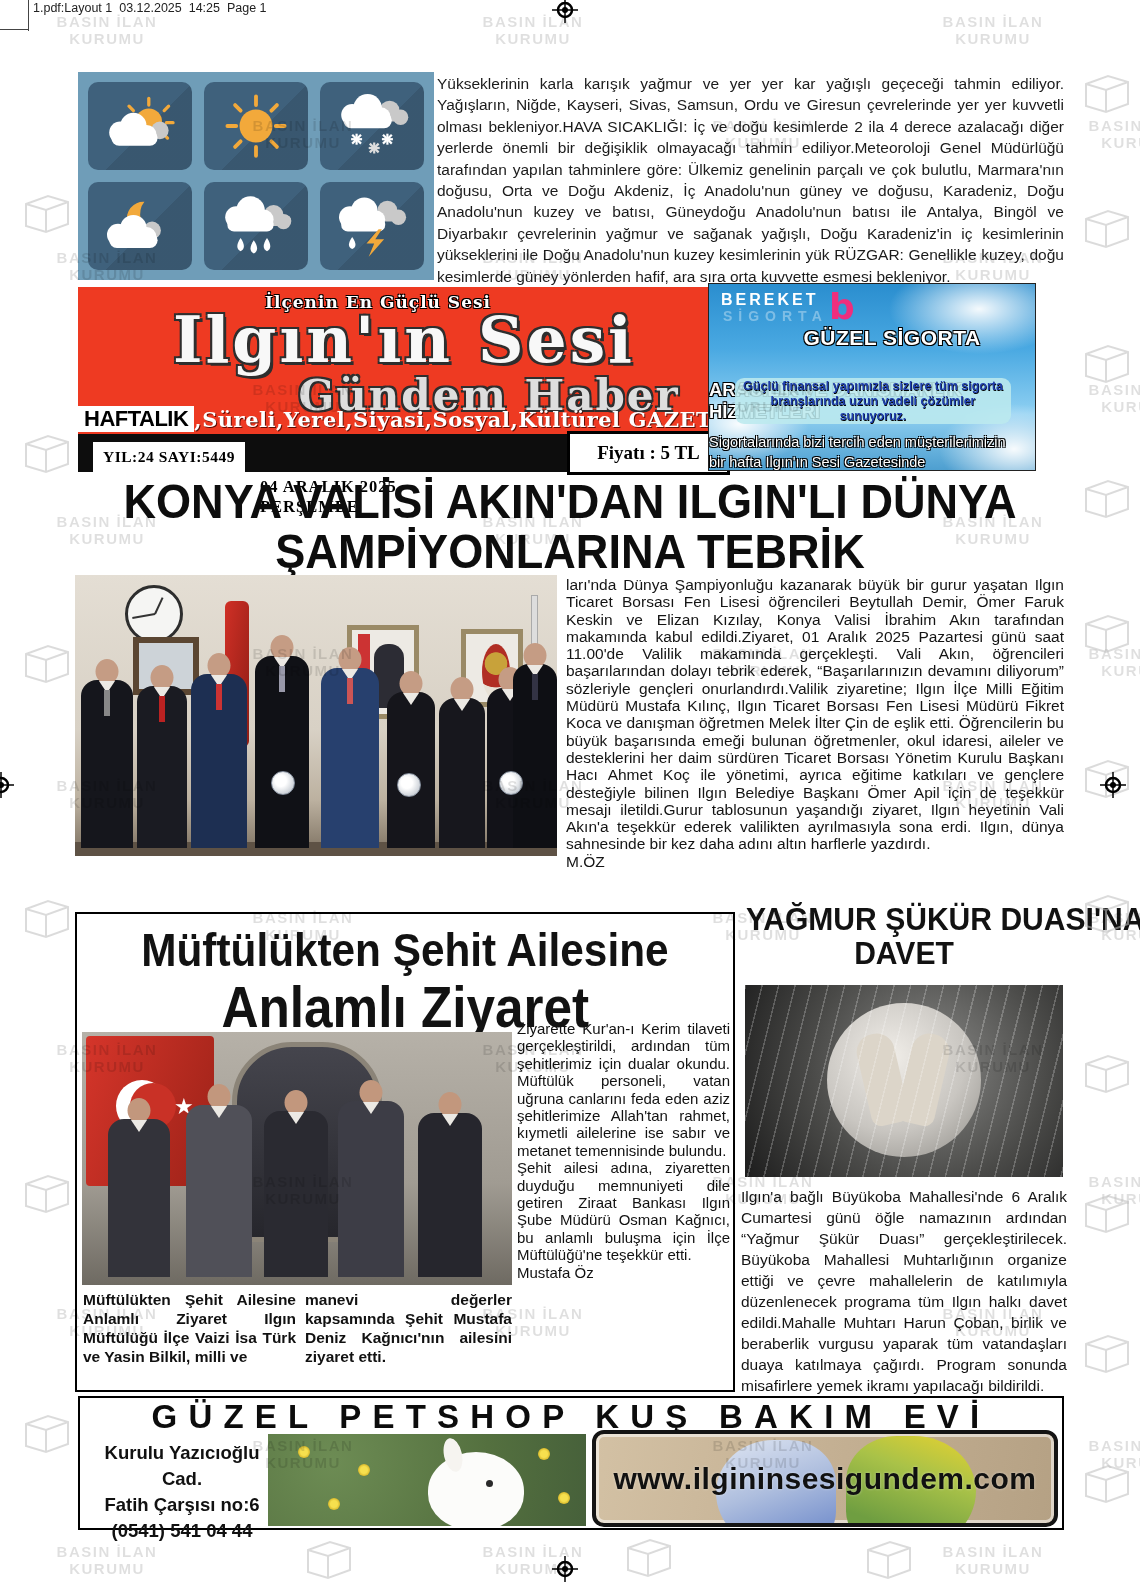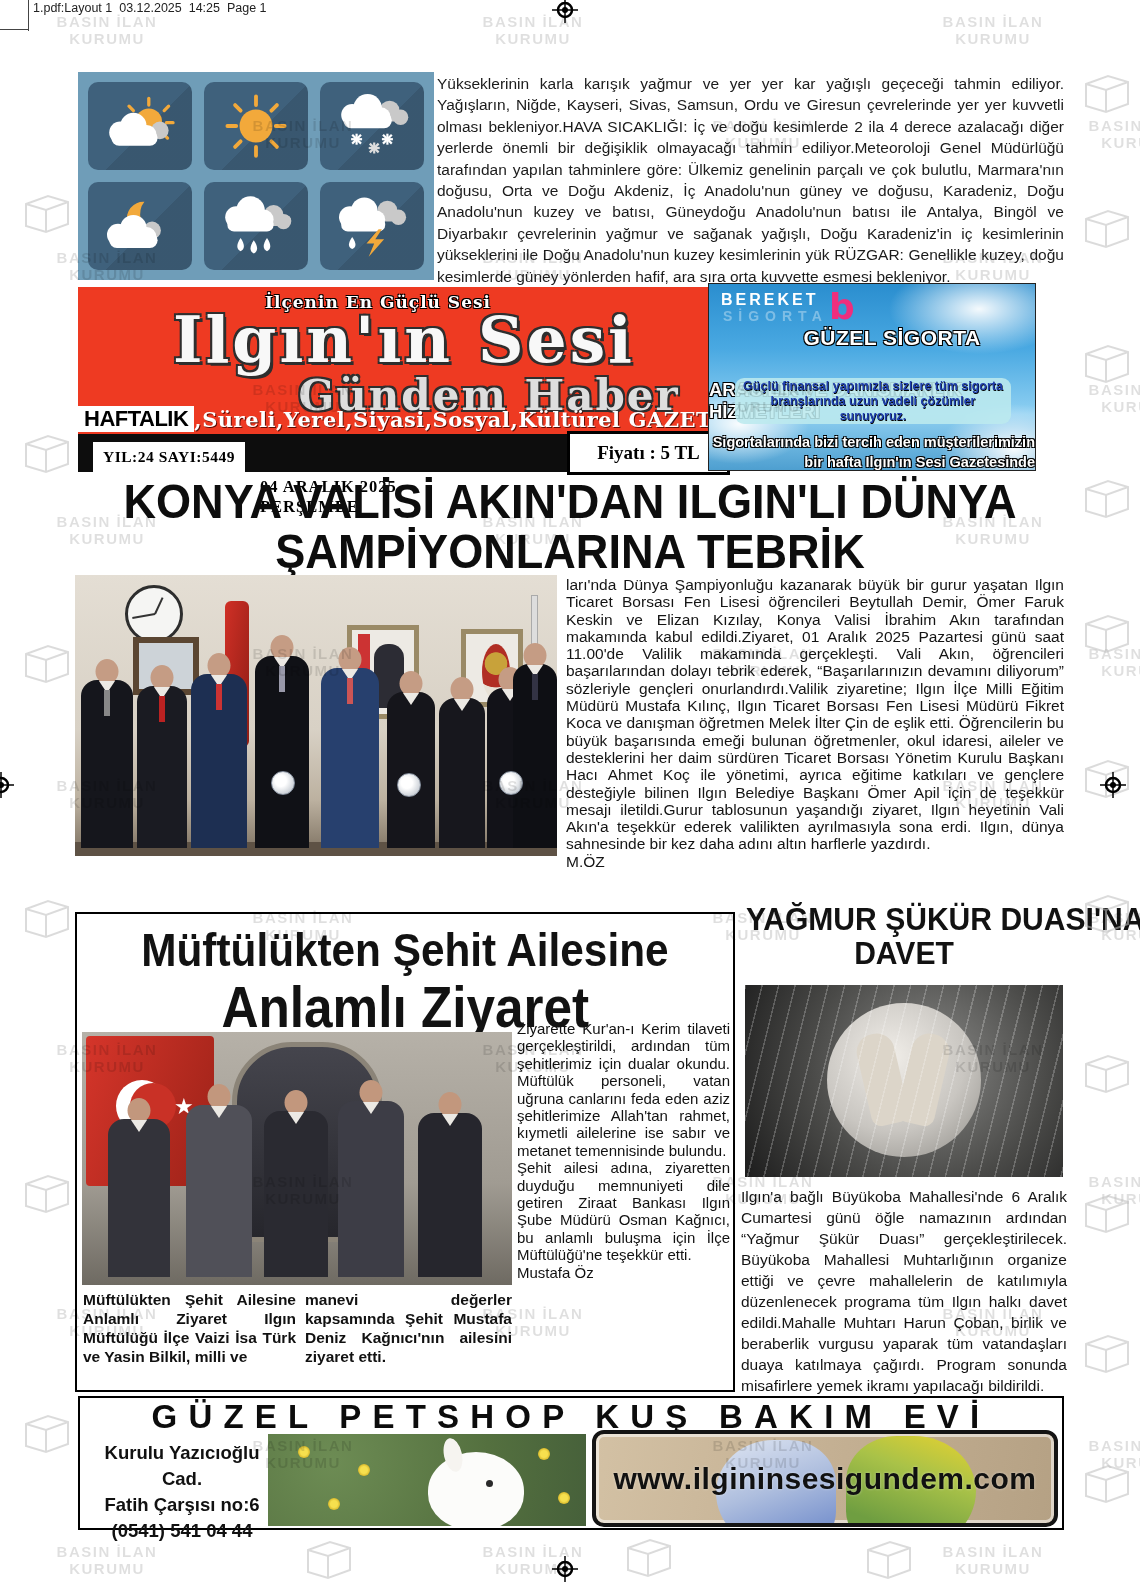--- a/index.html
+++ b/index.html
@@ -65,21 +65,21 @@
   #brand { top:7px; left:12px; font-weight:bold; font-size:16px; letter-spacing:3px; color:#fff; }
   #brand-sub { top:24px; left:14px; font-weight:bold; font-size:14px; letter-spacing:6px; color:rgba(255,255,255,0.35); }
   #brand-logo { top:2px; left:120px; font-weight:bold; font-size:36px; color:#ef2e7d; font-family:"DejaVu Sans",sans-serif; }
   .ad-outline { text-shadow:1px 1px 0 #000,-1px -1px 0 #000,1px -1px 0 #000,-1px 1px 0 #000; }
   #sig-t1 { top:42px; left:0; width:100%; text-align:center; font-weight:bold; font-size:21px; color:#fff; letter-spacing:0.5px;margin-left:20px; }
   #sig-t2 { top:64px; left:0; width:100%; text-align:left; font-weight:bold; font-size:18.5px; color:#fff;margin-top:31px; }
   #sig-box { top:94px; left:26px; width:276px; height:46px; background:rgba(188,233,238,0.88); border-radius:9px;
      display:flex; align-items:center; justify-content:center; padding:2px 8px; }
   #sig-box div { text-align:center; font-weight:bold; font-size:12.5px; line-height:15px; color:#1f3fae;
      text-shadow:0.5px 0.5px 0 #000; }
-  #sig-f { top:148px; left:0; width:100%; text-align:right; font-weight:bold; font-size:14.5px;
+  #sig-f { top:148px; left:0; width:100%; text-align:left; font-weight:normal; font-size:14.5px;
      line-height:13px; color:#fff; }
 
   
   #headline { left:75px; top:476px; width:990px; text-align:center; font-weight:bold; color:#0d0d0d; }
   #headline .hl { font-size:49px; line-height:50px; display:block; transform:scaleX(0.92); transform-origin:center; white-space:nowrap; }
 
   
   #main-photo { left:75px; top:575px; width:482px; height:281px; overflow:hidden;
      background:linear-gradient(#e4ded4 0%, #d8d1c5 55%, #bcb1a0 80%, #7b6f5f 100%); }
   #mp-floor { bottom:0; left:0; width:100%; height:14px; background:#5e5245; }

